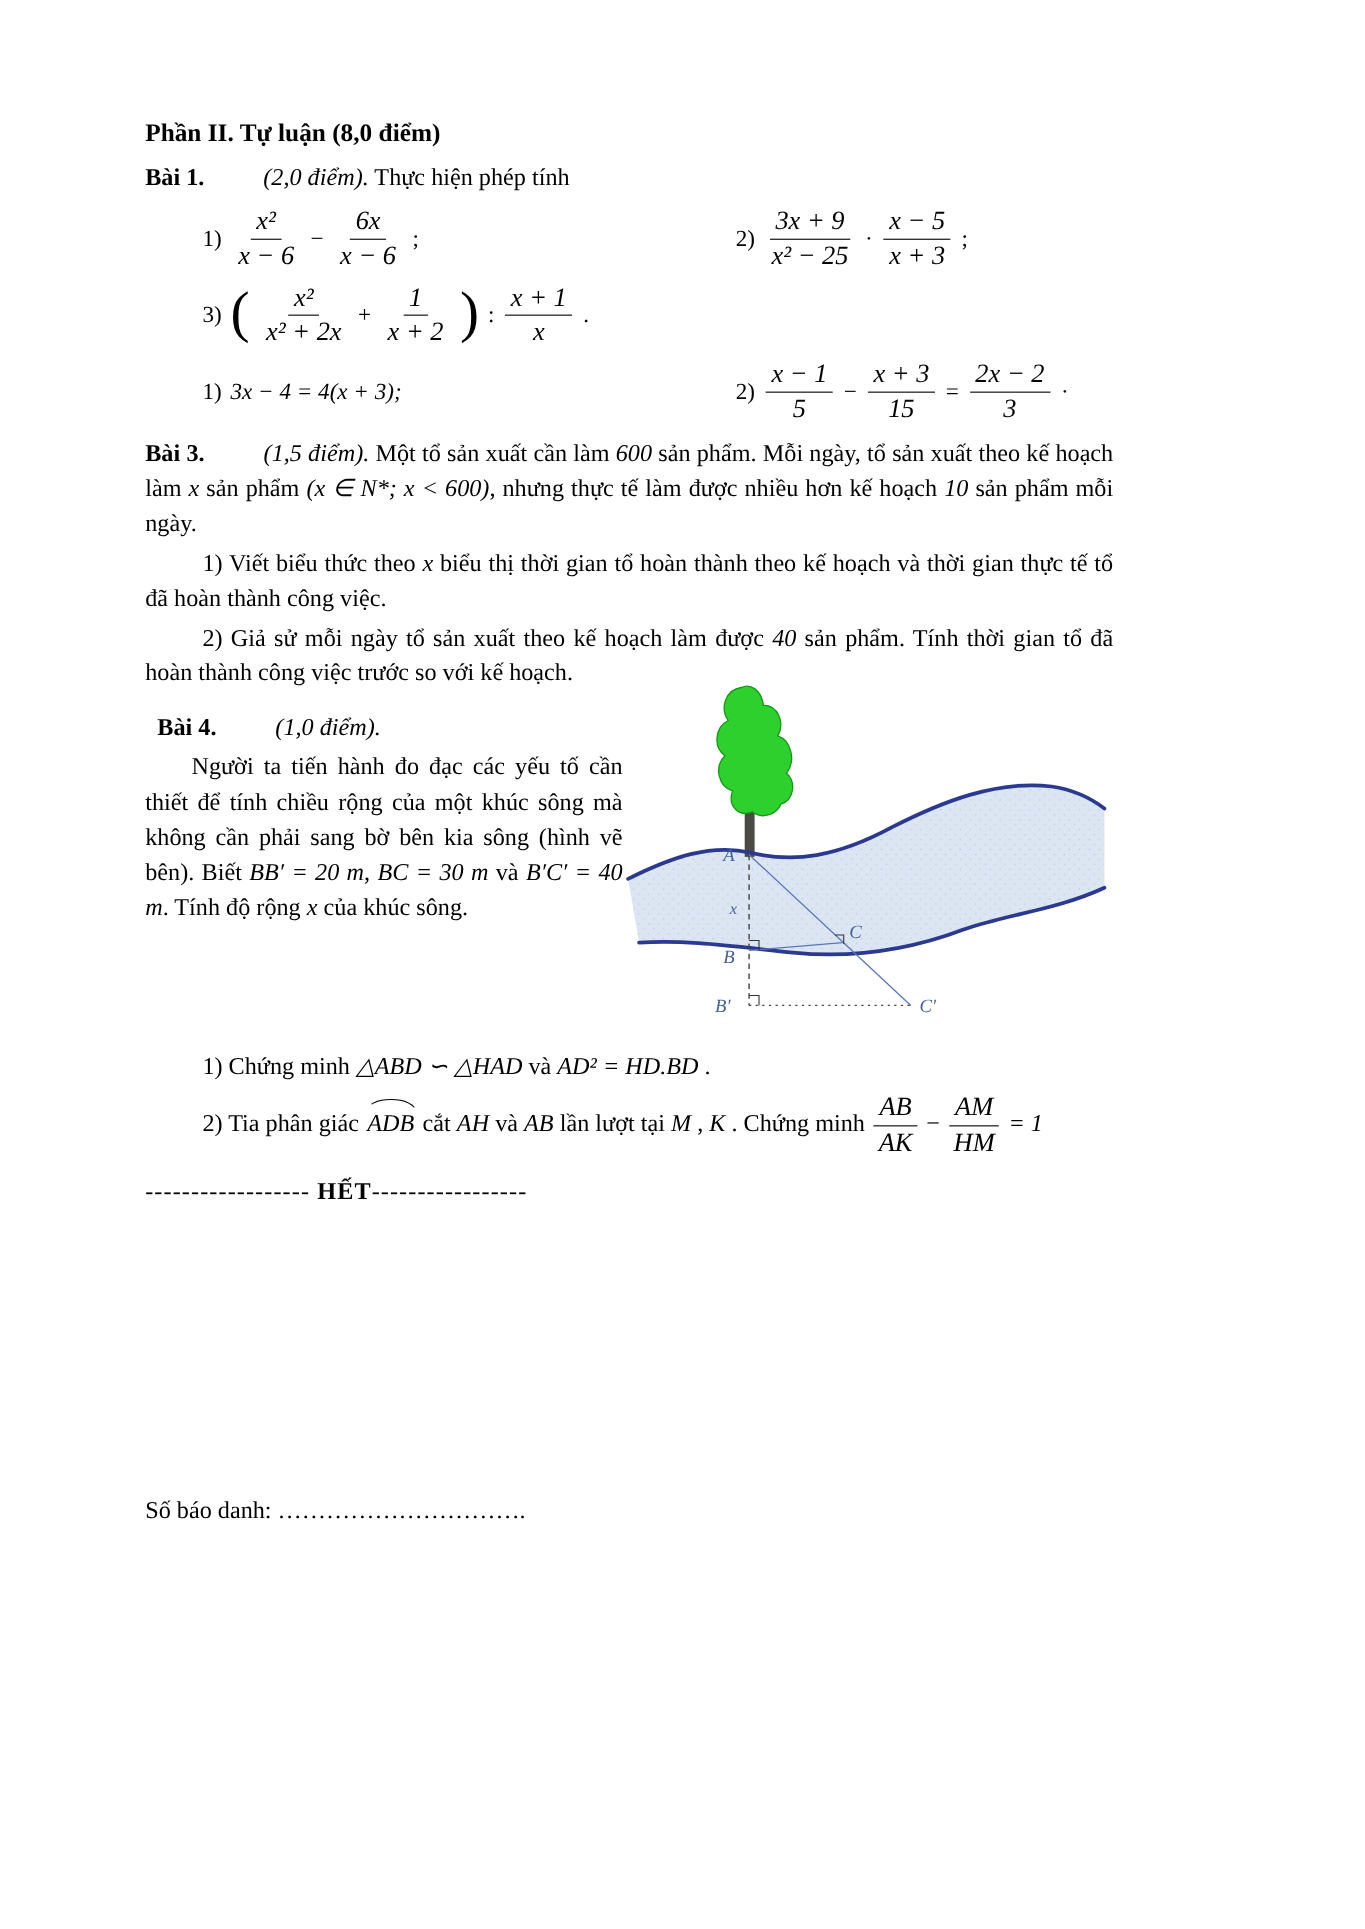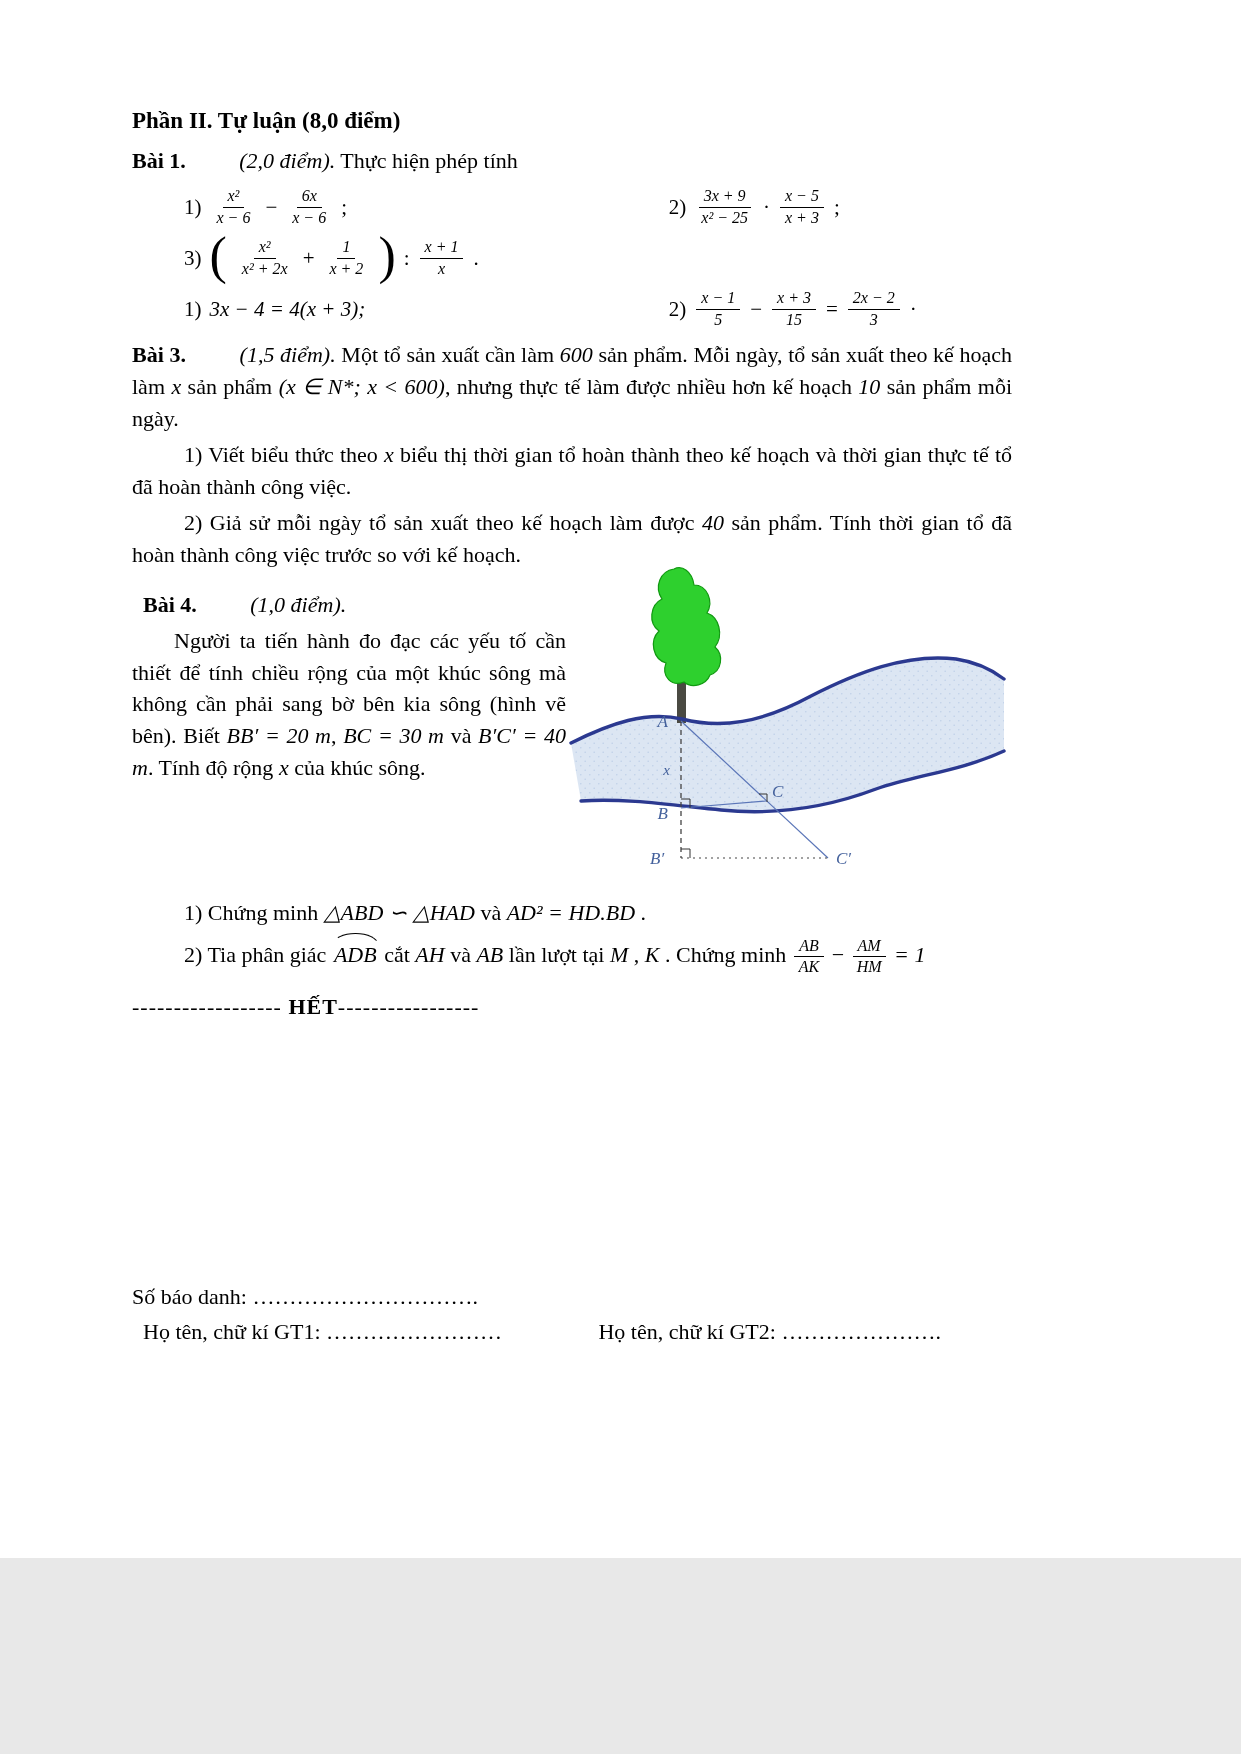--- a/index.html
+++ b/index.html
@@ -1,34 +1,34 @@
 <!DOCTYPE html>
 <html><head>
 <meta charset="utf-8">
 <style>
   * { box-sizing: border-box; }
   html,body { margin:0; padding:0; background:#e8e8e8; }
   .page {
-    width: 1241px; height: 1558px; background:#ffffff; position: relative;
+    width: 1241px; height: 1754px; background:#ffffff; position: relative;
     font-family: "Liberation Serif", serif; color:#000; overflow: hidden;
   }
   .content { position:absolute; left:132px; top:104px; width:880px; font-size:22px; line-height:1.45; }
 
   .b { font-weight:bold; }
   .i { font-style:italic;margin-left:48px; }
   .mi { font-style:italic; }
   .part-title { margin:0 0 8px 0; font-size:23px; font-weight:bold; }
   .prob-head { margin:8px 0 4px 0; }
   .ml { margin-left:11px; }
 
   
   .mrow { display:flex; align-items:center; gap:8px; font-style:italic; font-size:21px; }
   .qno { font-style:normal; }
   .frac { display:inline-flex; flex-direction:column; align-items:center; vertical-align:middle;
-          line-height:1.18; font-size:16px; font-style:italic; margin:0 2px; }
+          line-height:1.18; font-size:24px; font-style:italic; margin:0 2px; }
   .fnum { padding:0 5px 1px 5px; border-bottom:1.4px solid #000; text-align:center; white-space:nowrap; }
   .fden { padding:1px 5px 0 5px; text-align:center; white-space:nowrap; }
   .bigp { font-size:52px; font-weight:200; line-height:0; font-style:normal; position:relative; top:-2px; }
   .op, .punct { font-style:normal; }
 
   .tcrow { display:flex; align-items:center; margin:10px 0; }
   .tc-left { flex:0 0 61%; padding-left:52px; }
   .tc-right { flex:1 1 auto; }
 
   .para { margin:4px 0; text-align:justify; }
@@ -199,20 +199,16 @@
           <span class="fnum">AM</span>
           <span class="fden">HM</span>
         </span> <span class="mi">= 1</span></p>
 
     <p class="het"><span>------------------ </span><span class="b">HẾT</span><span>-----------------</span></p>
 
     <div class="footer">
       <div class="frow">
         <span class="fr">Số báo danh: ………………………….</span>
       </div>
-      <div class="frow">
-        <span class="fl">Họ tên, chữ kí GT1: ……………………</span>
-        <span class="fr">Họ tên, chữ kí GT2: ………………….</span>
-      </div>
     </div>
 
   </div>
 </div>
 
 </body></html>

